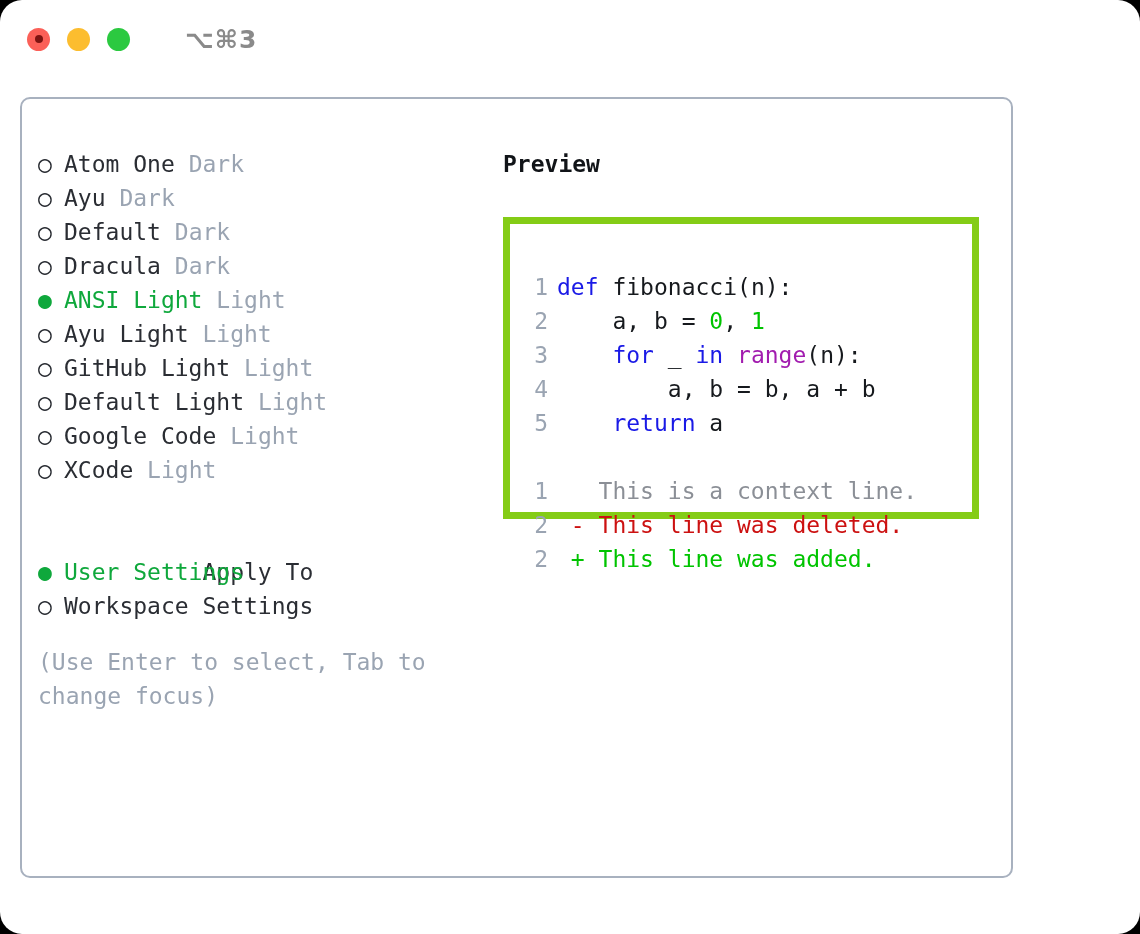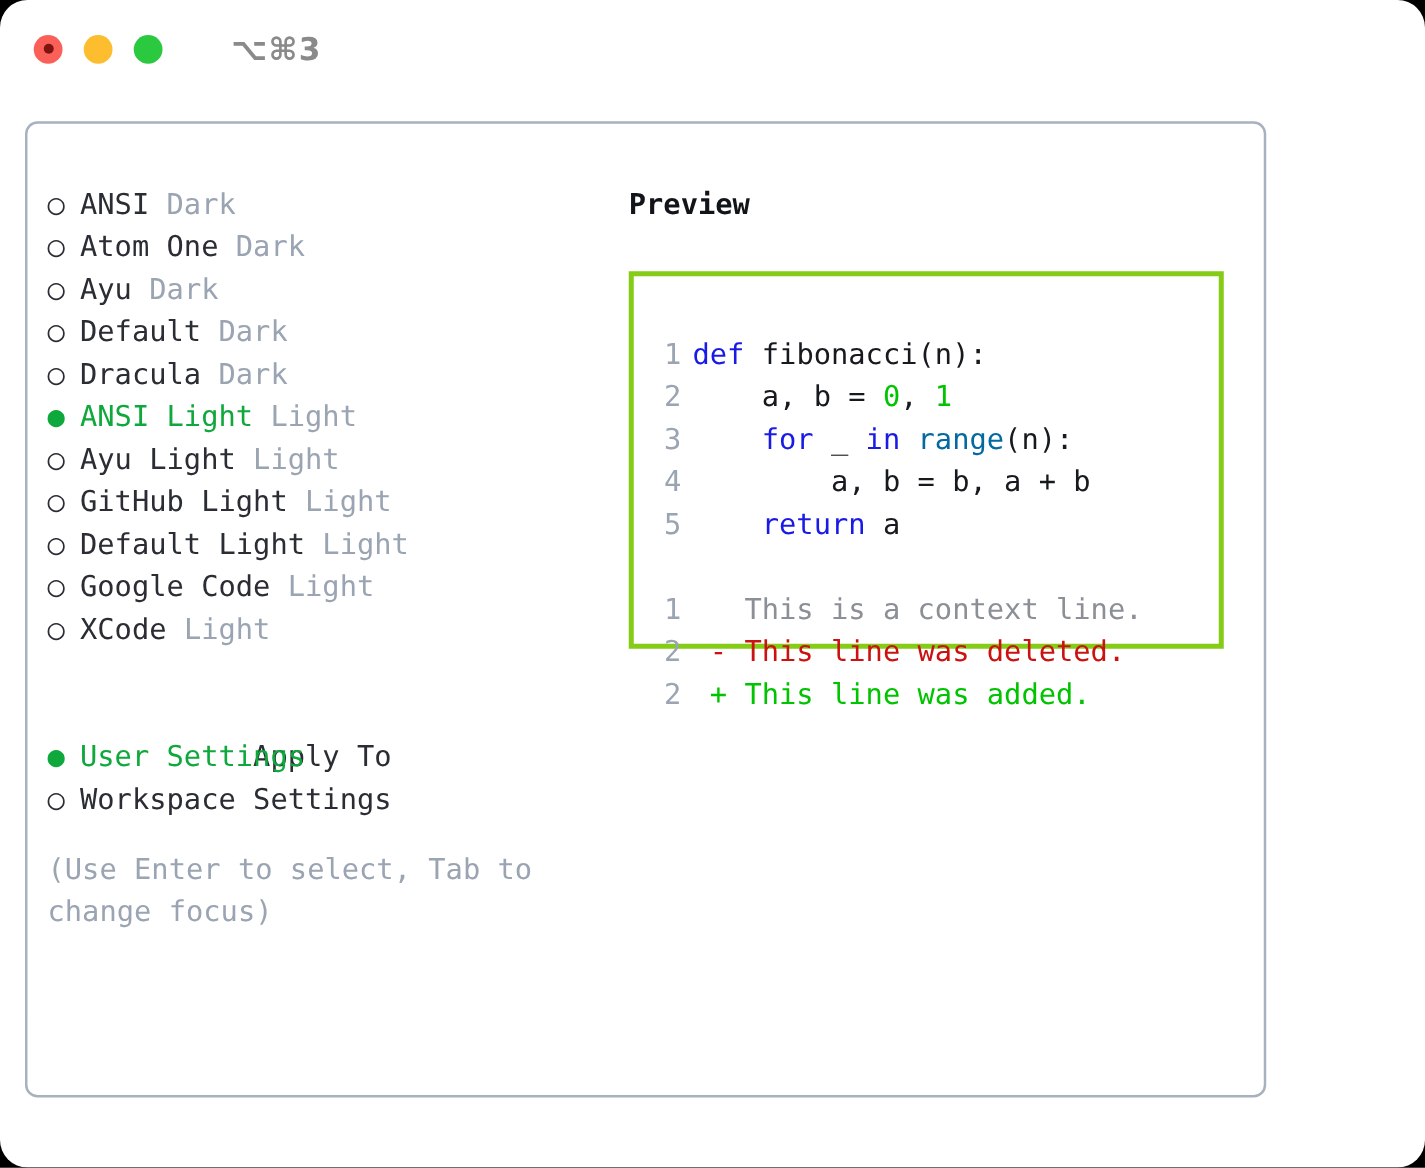--- a/index.html
+++ b/index.html
@@ -129,42 +129,42 @@
   .preview-title {
     font-size: 23px;
     font-weight: 700;
     color: #111418;
     line-height: 34px;
   }
   .preview-box {
     margin-top: 36px;
     width: 476px;
     height: 302px;
-    border: 4px solid #84cc16;
+    border: 7px solid #84cc16;
     box-sizing: border-box;
     background: #ffffff;
     position: relative;
   }
   .code {
     position: absolute;
     left: 16px;
     top: 46px;
     font-size: 23px;
     line-height: 34px;
     white-space: pre;
   }
   .code .ln {
     display: inline-block;
     width: 22px;
     text-align: right;
     color: #9aa4b2;
   }
   .code .gap { width: 9px; display: inline-block; }
   .kw   { color: #1a1ae6; }
-  .fn   { color: #0369a1; }
+  .fn   { color: #a21caf; }
   .num  { color: #00c400; }
   .plain{ color: #16191d; }
   .blank-line { height: 34px; }
   .ctx  { color: #8b8f96; }
   .del  { color: #cc1111; }
   .add  { color: #00c400; }
 </style>
 </head>
 <body>
 
@@ -179,21 +179,20 @@
     <div class="shortcut">⌥⌘3</div>
   </div>
 
   <div class="panel">
     <div class="columns">
 
       <div class="left-col">
 
 
         <div id="theme-list">
-            <div class="row"><span class="marker">○</span><span class="label">ANSI</span><span> </span><span class="variant">Dark</span></div>
             <div class="row"><span class="marker">○</span><span class="label">Atom One</span><span> </span><span class="variant">Dark</span></div>
             <div class="row"><span class="marker">○</span><span class="label">Ayu</span><span> </span><span class="variant">Dark</span></div>
             <div class="row"><span class="marker">○</span><span class="label">Default</span><span> </span><span class="variant">Dark</span></div>
             <div class="row"><span class="marker">○</span><span class="label">Dracula</span><span> </span><span class="variant">Dark</span></div>
             <div class="row selected"><span class="marker">●</span><span class="label">ANSI Light</span><span> </span><span class="variant">Light</span></div>
             <div class="row"><span class="marker">○</span><span class="label">Ayu Light</span><span> </span><span class="variant">Light</span></div>
             <div class="row"><span class="marker">○</span><span class="label">GitHub Light</span><span> </span><span class="variant">Light</span></div>
             <div class="row"><span class="marker">○</span><span class="label">Default Light</span><span> </span><span class="variant">Light</span></div>
             <div class="row"><span class="marker">○</span><span class="label">Google Code</span><span> </span><span class="variant">Light</span></div>
             <div class="row"><span class="marker">○</span><span class="label">XCode</span><span> </span><span class="variant">Light</span></div>

